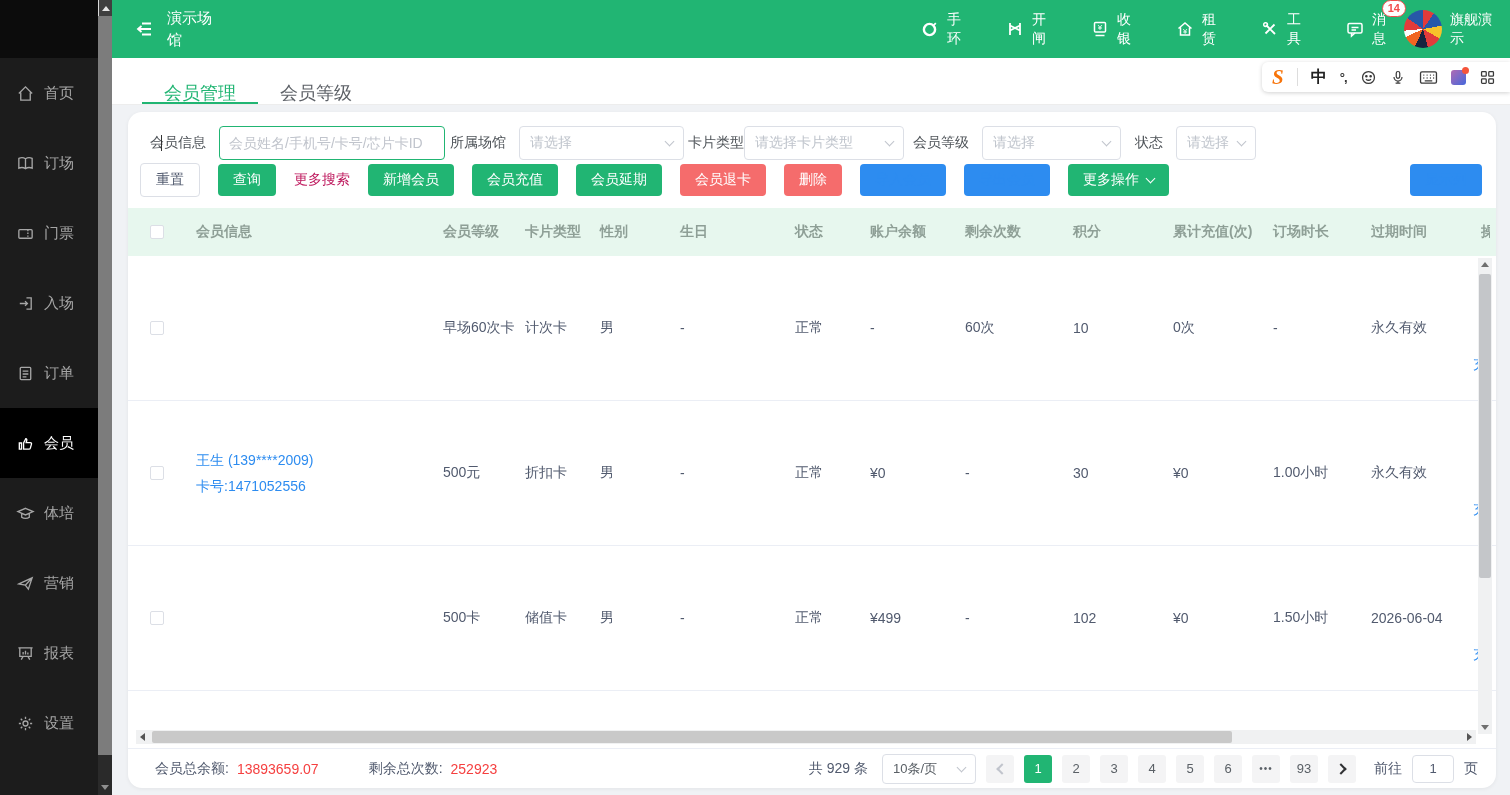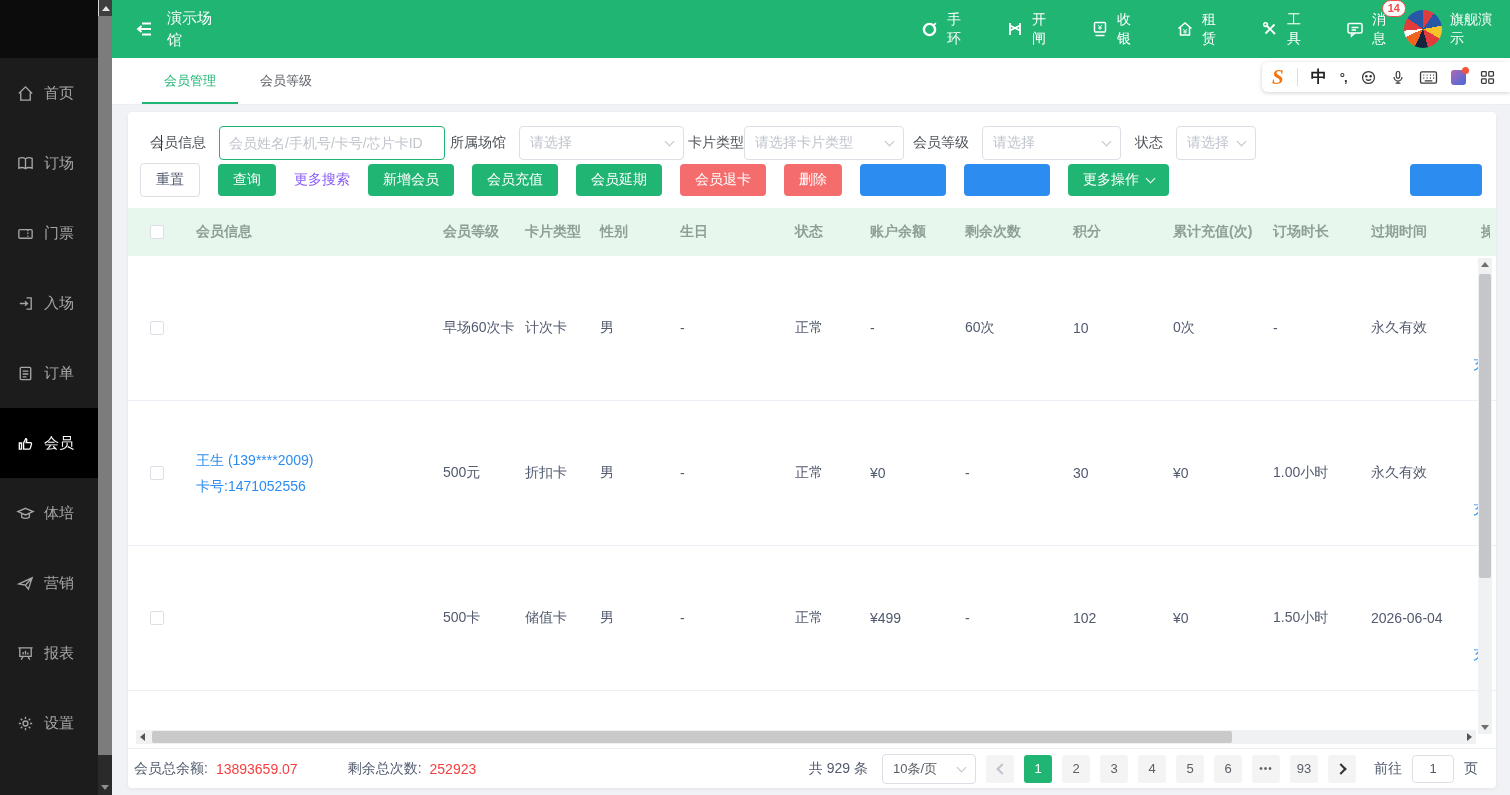--- a/index.html
+++ b/index.html
@@ -32,39 +32,39 @@
   
   #ime{left:1262px;top:62px;width:248px;height:30px;background:#fff;border-radius:6px 0 0 6px;box-shadow:0 1px 4px rgba(0,0,0,.18);display:flex;align-items:center;gap:13px;padding:0 10px;z-index:30}
   #ime .slogo{color:#f7740a;font-family:"Liberation Serif",serif;font-weight:900;font-style:italic;font-size:21px;line-height:1}
   #ime .div{width:1px;height:18px;background:#ddd}
   #ime .zh{font-size:16px;color:#222;font-weight:bold}
   #ime .punct{font-size:13px;color:#333;font-weight:bold;letter-spacing:-1px}
   #ime .skin{width:15px;height:15px;border-radius:3px;background:linear-gradient(135deg,#b06ab3,#4568dc);position:relative}
   #ime .skin i{position:absolute;right:-3px;top:-3px;width:7px;height:7px;border-radius:50%;background:#f5543a}
   
   #tabsrow{left:112px;top:58px;width:1398px;height:47px;background:#fff;border-bottom:1px solid #ededed;display:flex;padding-left:30px}
-  .tab{height:46px;line-height:46px;padding:0 22px;font-size:13px;color:#5c6066;cursor:pointer}
+  .tab{height:46px;line-height:46px;padding:12px 22px;font-size:18px;color:#5c6066;cursor:pointer}
   .tab.active{color:#21b573;border-bottom:2px solid #21b573}
   
-  #card{left:128px;top:112px;width:1368px;height:676px;background:#fff;border-radius:4px;box-shadow:0 1px 4px rgba(0,0,0,.06);overflow:hidden}
+  #card{left:128px;top:112px;width:1368px;height:676px;background:#fff;border-radius:14px;box-shadow:0 1px 4px rgba(0,0,0,.06);overflow:hidden}
   .flabel{font-size:14px;color:#4e5358}
   #filter-row{position:absolute;left:0;top:14px;width:100%;height:34px}
   .fitem{position:absolute;display:flex;align-items:center}
   .select{height:34px;border:1px solid #dcdfe6;border-radius:4px;background:#fff;display:flex;align-items:center;justify-content:space-between;padding:0 10px;color:#bfc4cc;font-size:14px;cursor:pointer}
   .chv{width:7px;height:7px;border-right:1.5px solid #c0c4cc;border-bottom:1.5px solid #c0c4cc;transform:rotate(45deg);margin-left:8px;margin-top:-3px;flex:none}
   #member-input{width:226px;height:34px;border:1px solid #21b573;border-radius:4px;outline:none;padding:0 9px;font-size:14px;color:#333;font-family:"Liberation Sans",sans-serif}
   #member-input::placeholder{color:#c0c4cc}
   
   #btn-row{position:absolute;left:12px;top:52px;width:1344px;height:32px;display:flex;align-items:center;gap:18px}
   .btn{height:32px;border-radius:4px;font-size:14px;padding:16px 15px;display:flex;align-items:center;justify-content:center;border:none;color:#fff;cursor:pointer;white-space:nowrap;font-family:"Liberation Sans",sans-serif}
   .btn.plain{background:#fff;border:1px solid #dcdfe6;color:#515a6e}
   .btn.green{background:#21b573}
   .btn.red{background:#f56c6c}
   .btn.blue{background:#2d8cf0}
-  .btn.textlink{background:none;color:#8b5cf6;padding:0}
+  .btn.textlink{background:none;color:#be185d;padding:0}
   .chv-w{width:7px;height:7px;border-right:1.5px solid #fff;border-bottom:1.5px solid #fff;transform:rotate(45deg);margin-left:8px;margin-top:-3px}
   #show-cols{position:absolute;right:14px;top:52px}
   
   #thead{position:absolute;left:0;top:96px;width:1368px;height:48px;background:#e7f7ee}
   .hcell{position:absolute;top:50%;transform:translateY(-50%);font-size:14px;color:#8e9f96;font-weight:bold;white-space:nowrap}
   .cell{position:absolute;top:50%;transform:translateY(-50%);font-size:14px;color:#515a6e;white-space:nowrap}
   .cl-check{left:22px}.cl-info{left:68px}.cl-level{left:315px}.cl-type{left:397px}.cl-gender{left:472px}
   .cl-birth{left:552px}.cl-status{left:667px}.cl-balance{left:742px}.cl-remain{left:837px}
   .cl-points{left:945px}.cl-recharge{left:1045px}.cl-duration{left:1145px}.cl-expire{left:1243px}
   .cl-action{left:1353px;width:9px;overflow:hidden}
@@ -452,21 +452,21 @@
     <span class="a-dn tri-d"></span>
   </div>
 
   <div id="hscroll">
     <span class="a-lf tri-l"></span>
     <span class="thumb"></span>
     <span class="a-rt tri-r"></span>
   </div>
 
   <div id="cfooter">
-    <span class="sum-label" style="margin-left:6px">会员总余额:</span>
+    <span class="sum-label" style="margin-left:27px">会员总余额:</span>
     <span class="sum-val">13893659.07</span>
     <span class="sum-label" style="margin-left:50px">剩余总次数:</span>
     <span class="sum-val">252923</span>
 
     <div id="pager">
       <span class="total">共 929 条</span>
       <div class="select" id="page-size">
         <span style="color:#5a6066">10条/页</span>
         <span class="chv"></span>
       </div>

